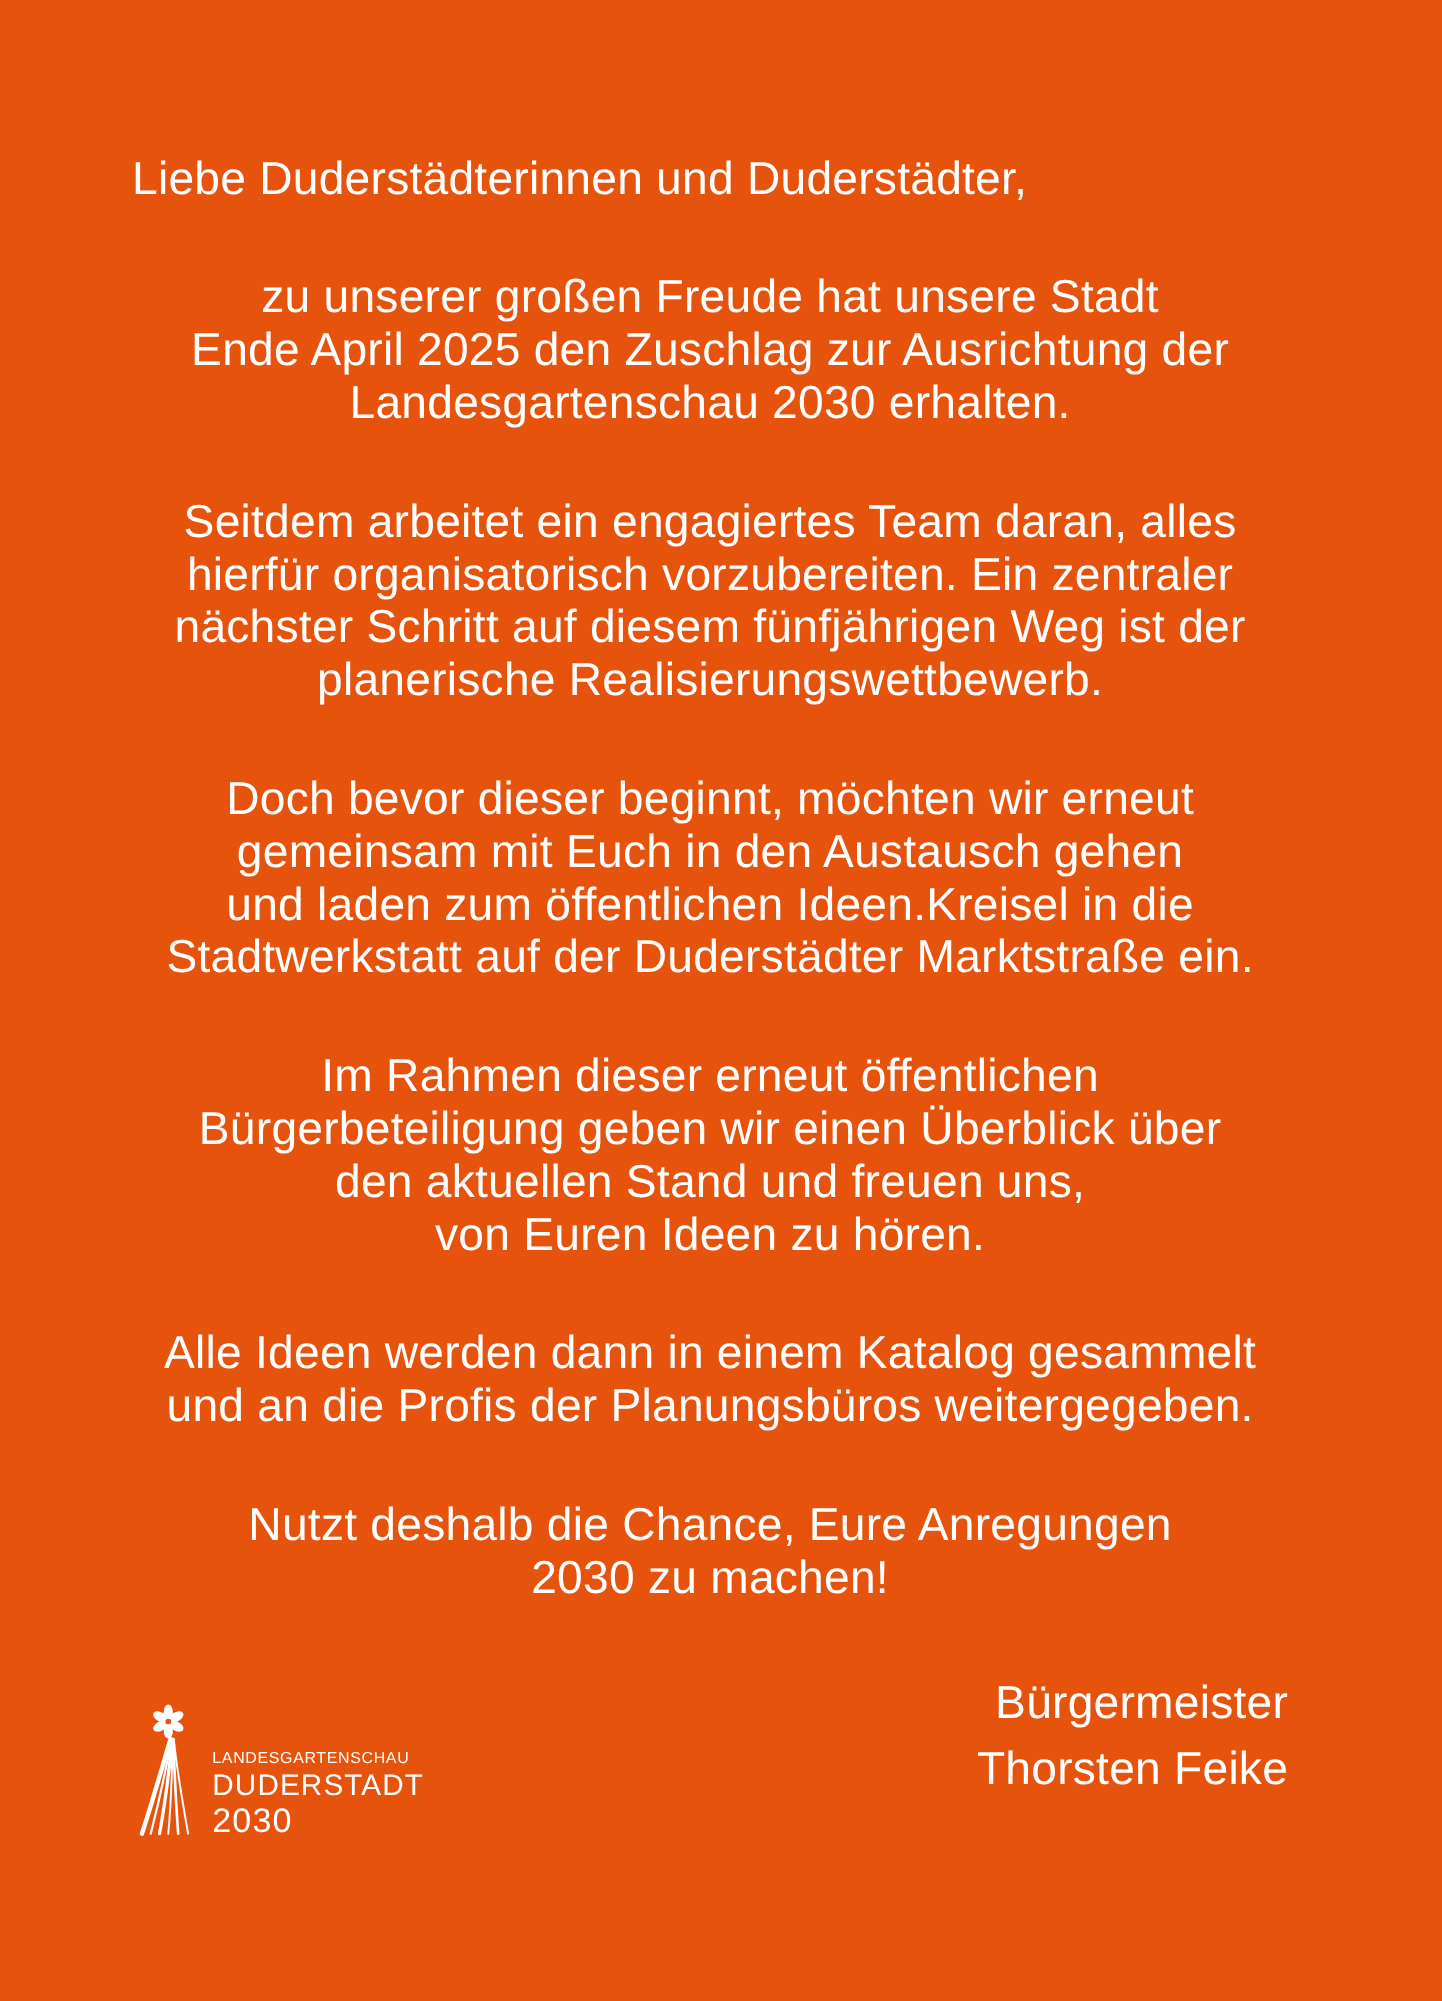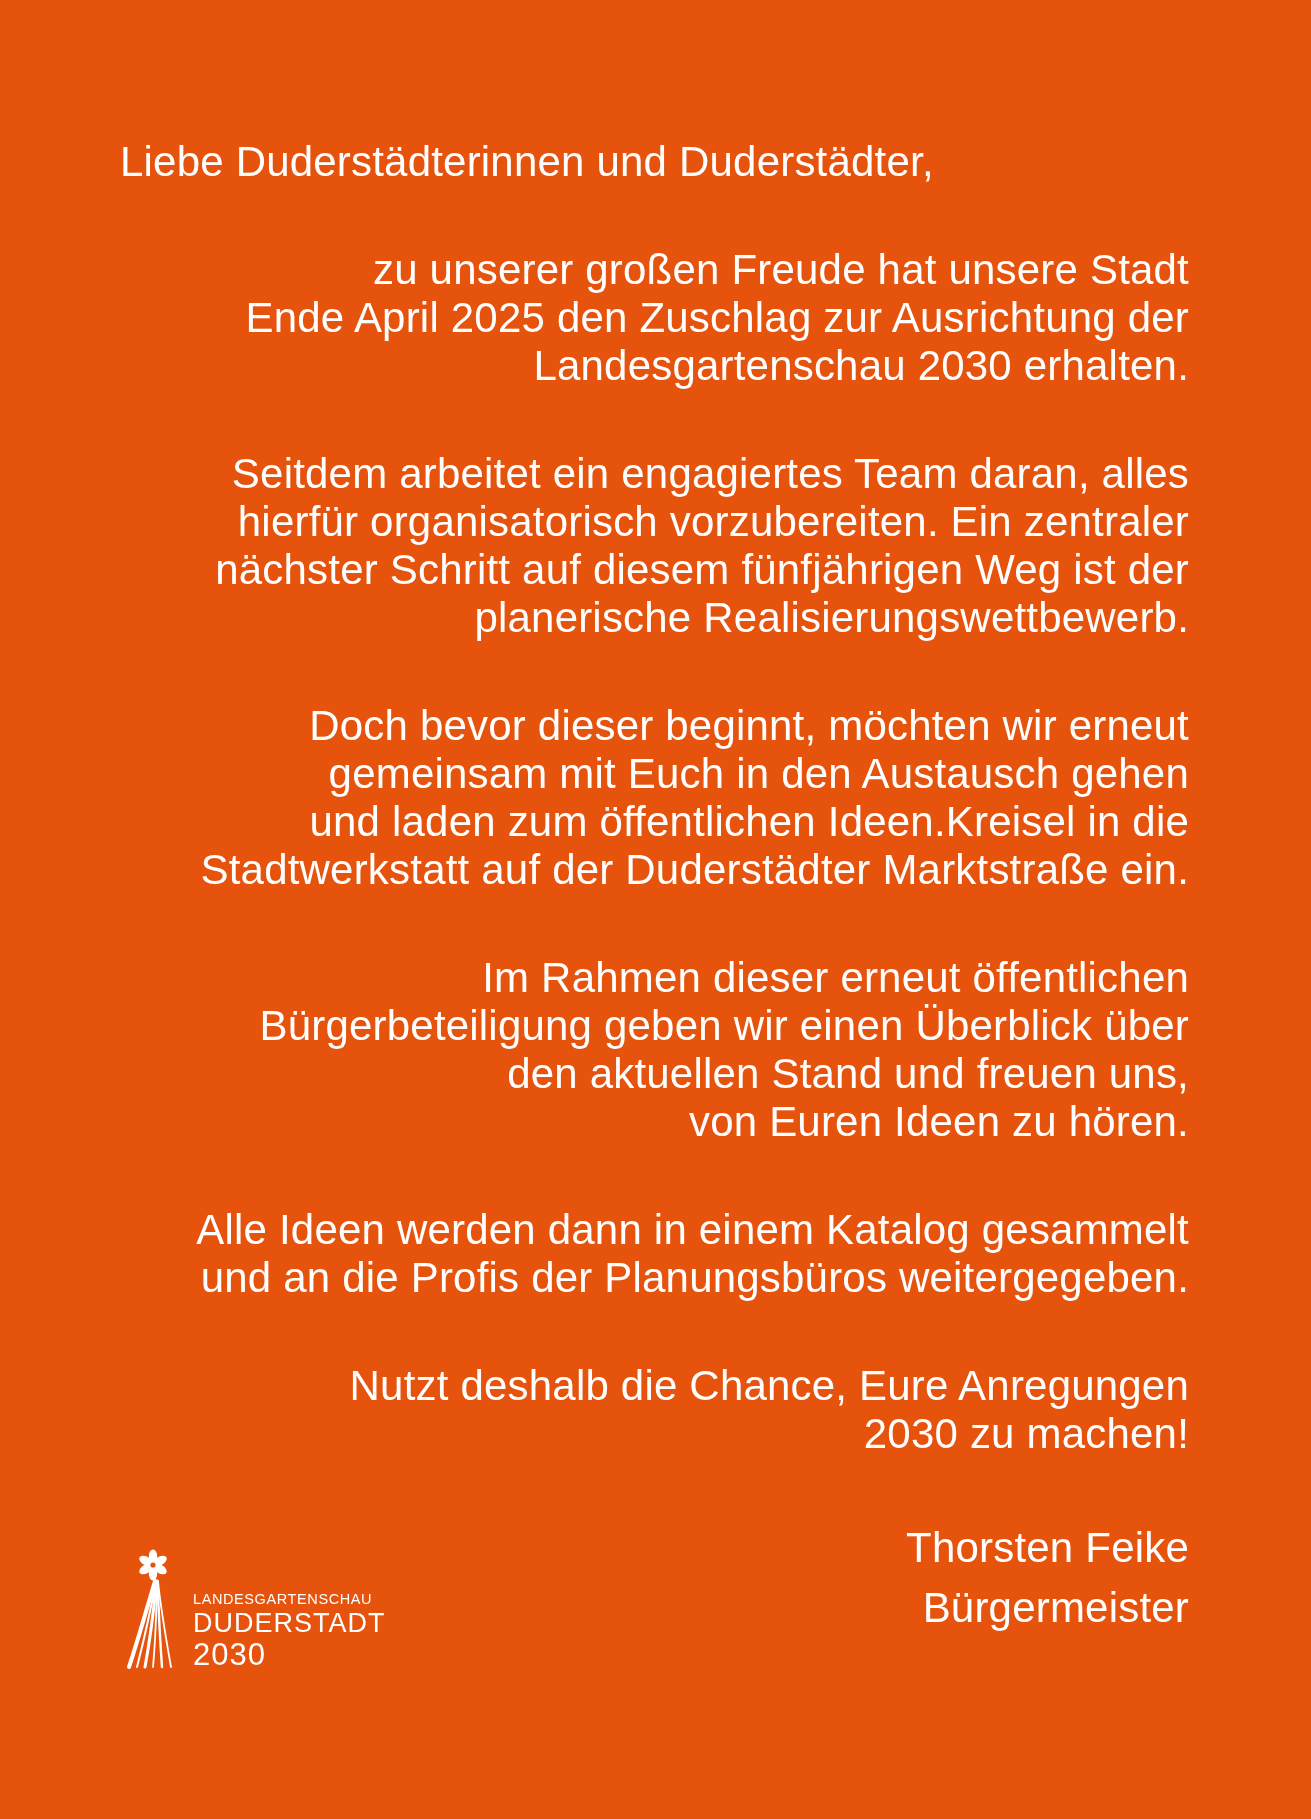--- a/index.html
+++ b/index.html
@@ -17,33 +17,33 @@
   .page {
     position: relative;
     width: 1311px;
     height: 1819px;
     overflow: hidden;
   }
   .content {
     position: absolute;
     top: 138px;
     left: 120px;
-    right: 122px;
+    right: 140px;
     font-size: 42px;
     font-weight: 300;
     letter-spacing: 0.2px;
   }
   .salutation {
     text-align: left;
     line-height: 48px;
     margin-bottom: 60px;
     white-space: nowrap;
   }
   .paragraph {
-    text-align: right;
+    text-align: center;
     line-height: 48px;
     margin-bottom: 60px;
   }
   .paragraph .line {
     white-space: nowrap;
   }
   .signature {
     text-align: right;
     line-height: 60px;
     margin-top: 0;
@@ -121,22 +121,22 @@
     <div class="paragraph">
         <div class="line">Alle Ideen werden dann in einem Katalog gesammelt</div>
         <div class="line">und an die Profis der Planungsbüros weitergegeben.</div>
       </div>
     <div class="paragraph">
         <div class="line">Nutzt deshalb die Chance, Eure Anregungen</div>
         <div class="line">2030 zu machen!</div>
       </div>
 
     <div class="signature">
+      <div>Bürgermeister</div>
       <div>Thorsten Feike</div>
-      <div>Bürgermeister</div>
     </div>
   </div>
 
   <div class="logo">
     <svg class="logo-icon" viewBox="0 0 62 122" xmlns="http://www.w3.org/2000/svg" aria-hidden="true">
 
       <g fill="#FFFFFF">
         <ellipse cx="37" cy="8.5" rx="4.2" ry="7" transform="rotate(0 37 17)"></ellipse>
         <ellipse cx="37" cy="8.5" rx="4.2" ry="7" transform="rotate(60 37 17)"></ellipse>
         <ellipse cx="37" cy="8.5" rx="4.2" ry="7" transform="rotate(120 37 17)"></ellipse>

